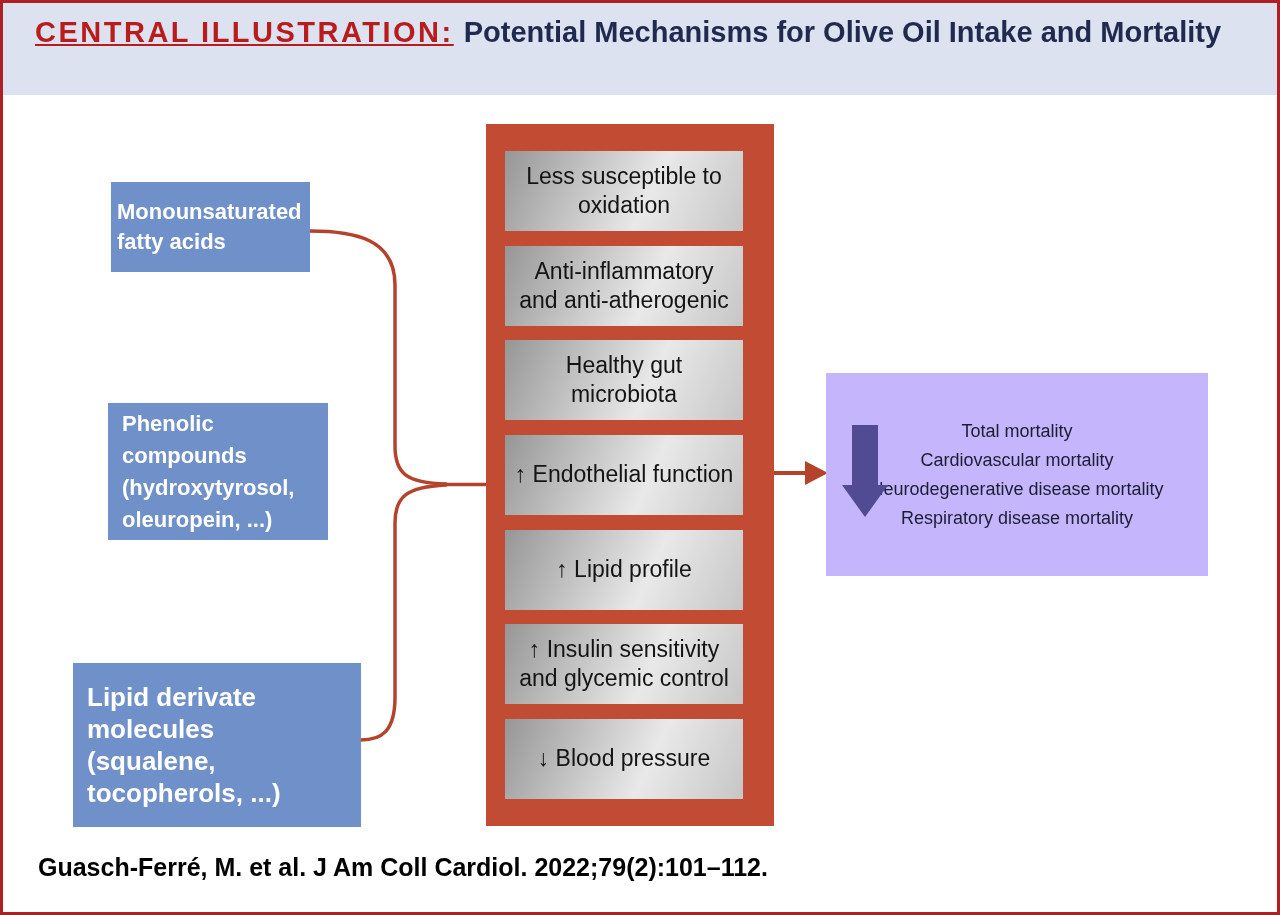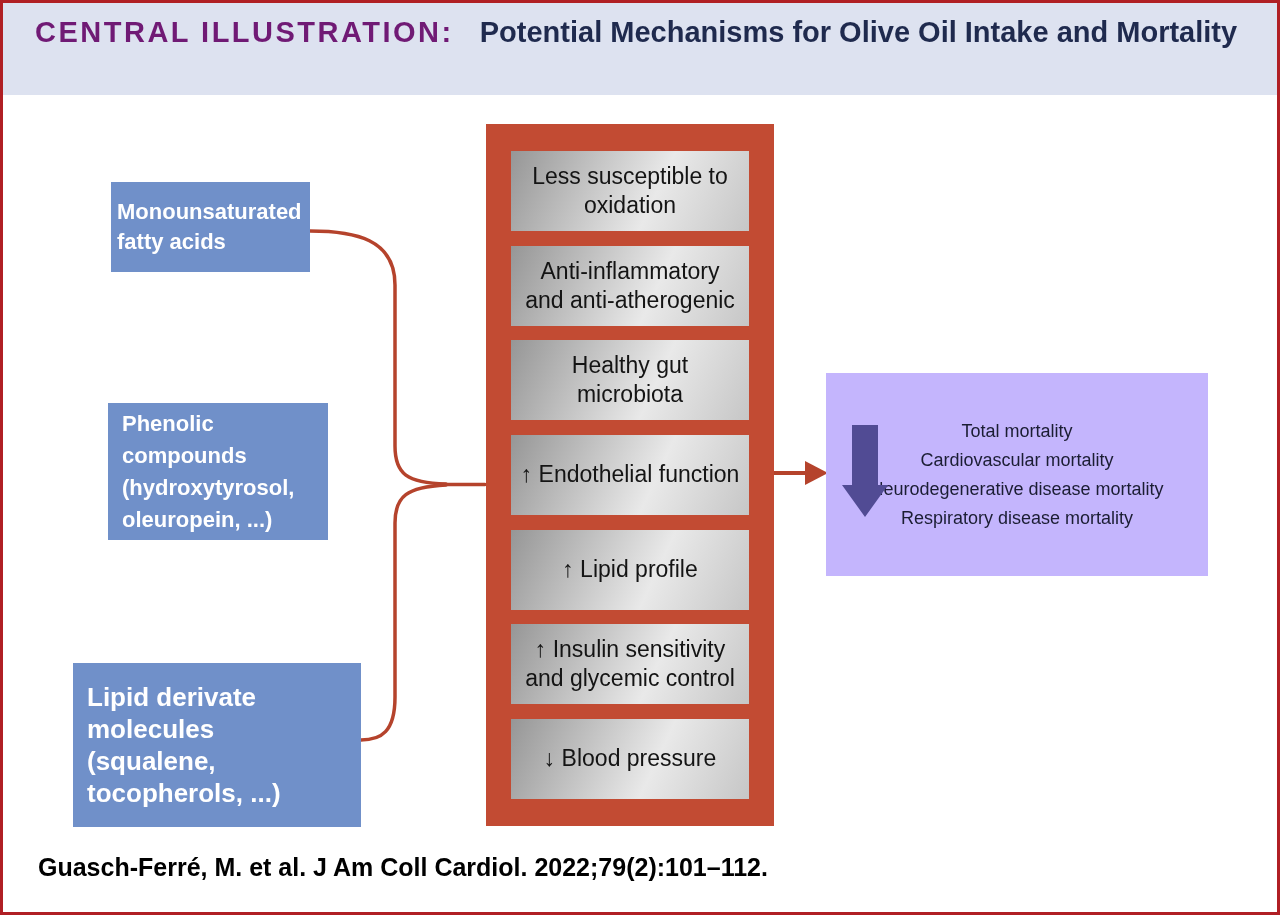--- a/index.html
+++ b/index.html
@@ -18,23 +18,24 @@
   }
   
   .header {
     position: absolute; left: 0; top: 0; width: 100%; height: 92px;
     background: #dde2f0;
     padding: 12px 32px 0 32px;
     font-size: 29px; font-weight: 700; line-height: 35px;
     color: #1f2a4e;
   }
   .header .label {
-    color: #701a75;
+    color: #b91c1c;
     letter-spacing: 2.5px;
-    margin-right: 26px;
+    margin-right: 10px;
+    text-decoration: underline;
   }
   
   .connectors {
     position: absolute; left: 0; top: 0; width: 1274px; height: 909px;
     pointer-events: none;
   }
   
   .source-box {
     position: absolute;
     background: #7090c9;
@@ -44,21 +45,21 @@
     text-align: left;
   }
   .source-1 { left: 108px; top: 179px; width: 199px; height: 90px; font-size: 22px; line-height: 30px; padding: 0 6px; }
   .source-2 { left: 105px; top: 400px; width: 220px; height: 137px; font-size: 22px; line-height: 32px; padding: 0 14px; }
   .source-3 { left: 70px;  top: 660px; width: 288px; height: 164px; font-size: 26px; line-height: 32px; padding: 0 14px; }
   
   .mechanism-panel {
     position: absolute; left: 483px; top: 121px; width: 288px; height: 702px;
     background: #c24b33;
     display: flex; flex-direction: column; justify-content: space-between;
-    padding: 27px 25px;
+    padding: 27px 19px;
   }
   .mechanism-box {
     height: 80px; width: 238px;
     background: linear-gradient(115deg, #969696 0%, #e9e9e9 60%, #c6c6c6 100%);
     color: #141414;
     font-size: 23px; line-height: 29px;
     display: flex; align-items: center; justify-content: center;
     text-align: center;
     padding: 0 8px;
   }

